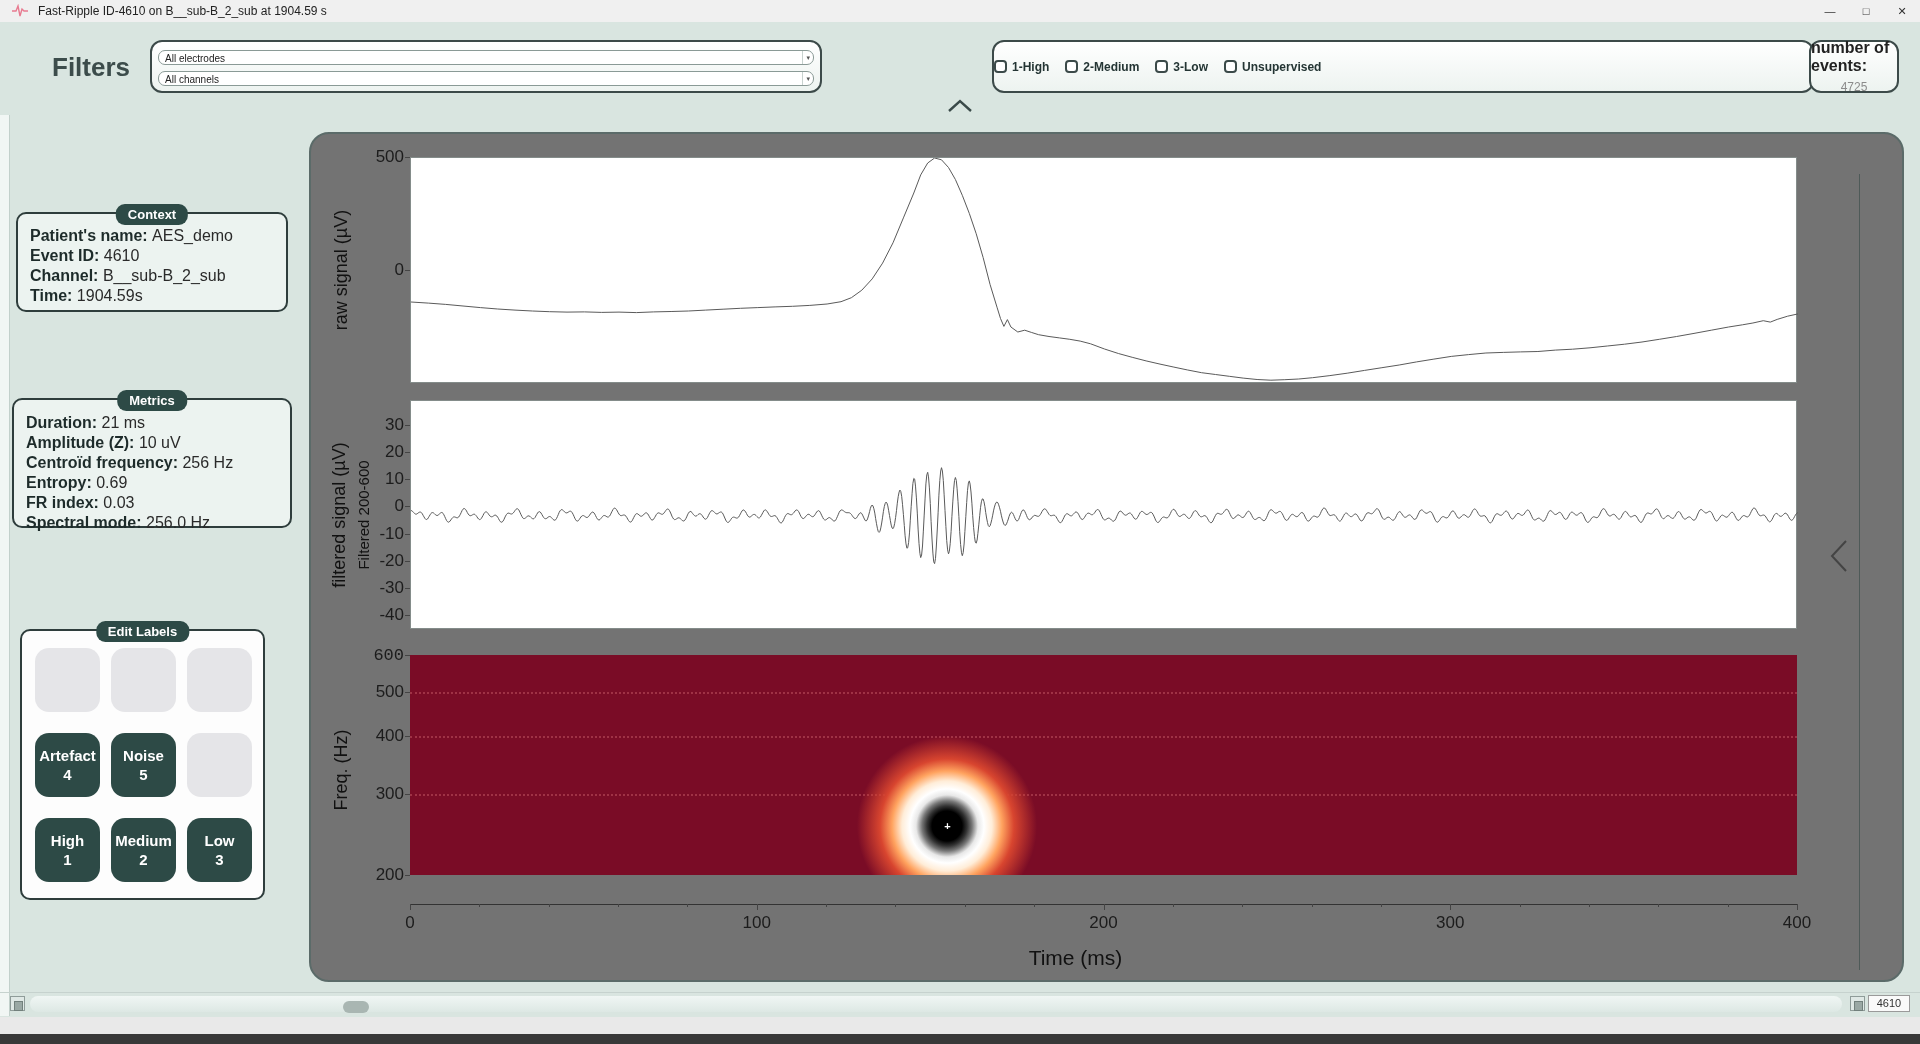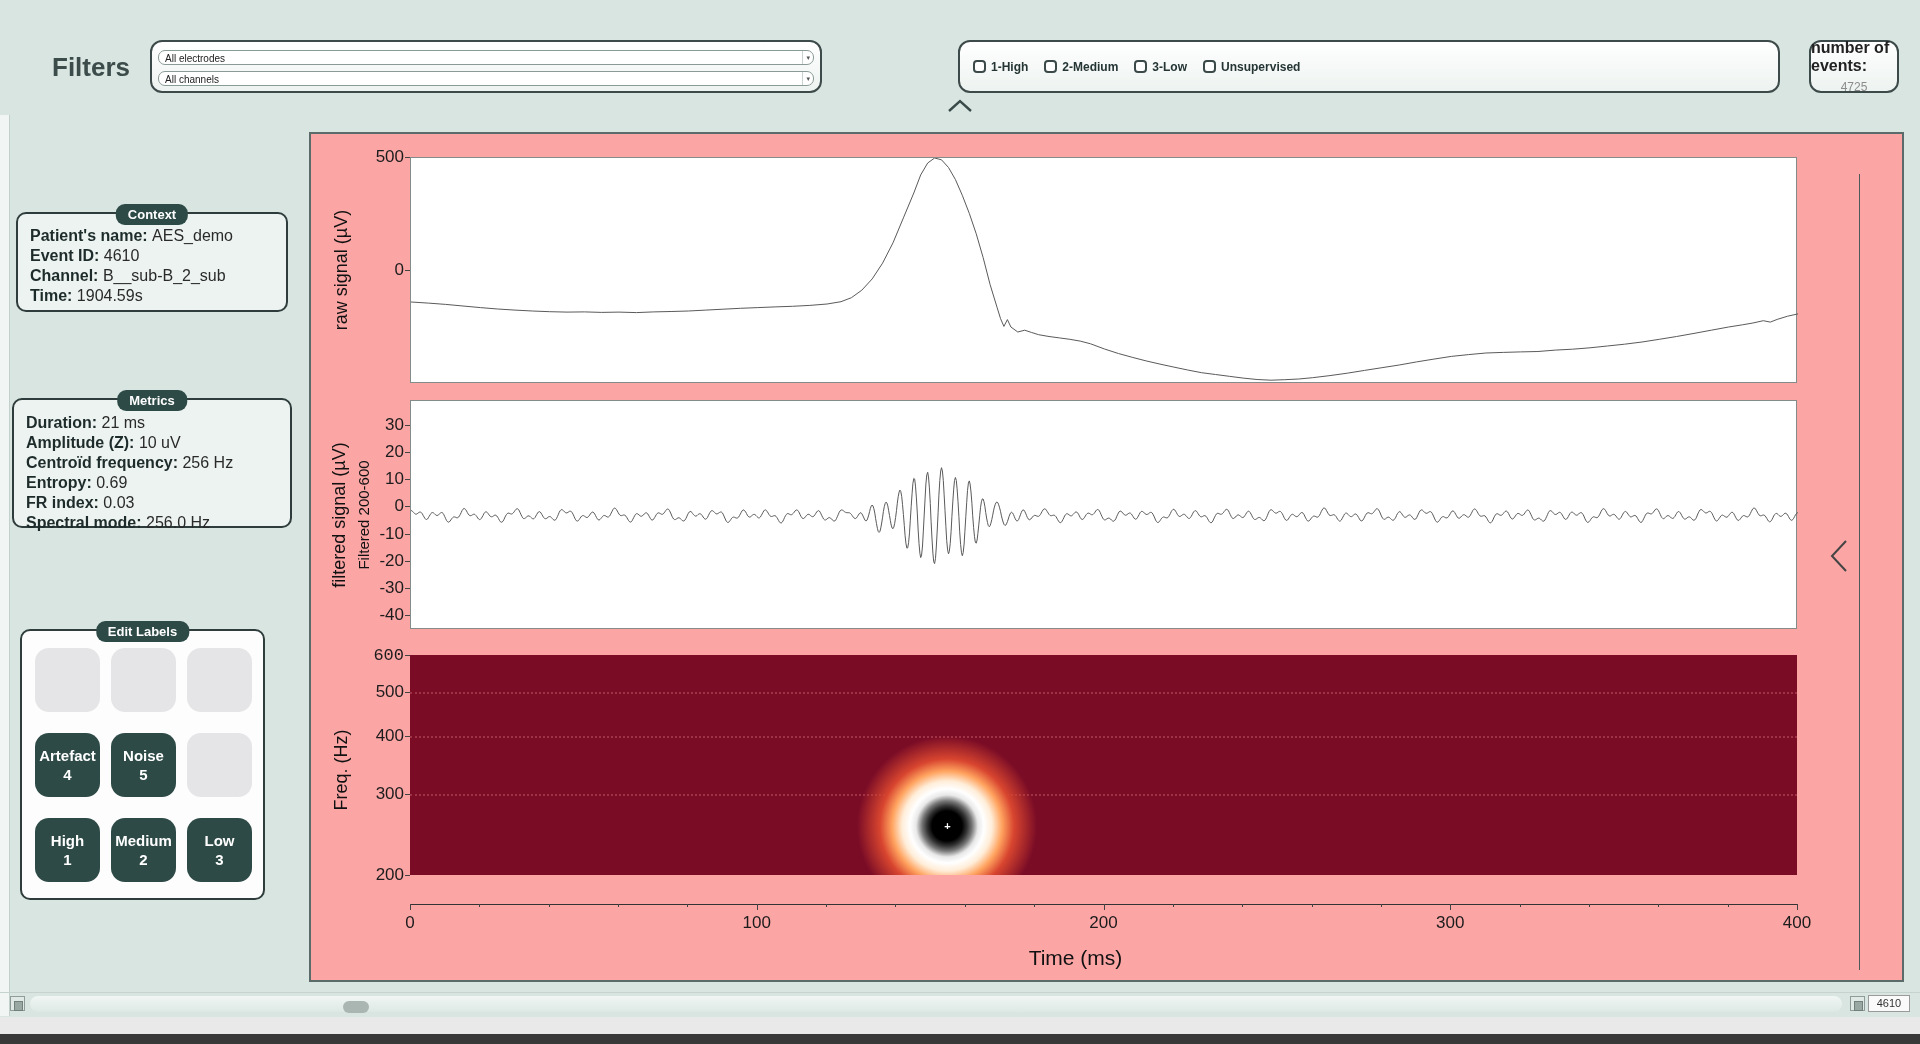--- a/index.html
+++ b/index.html
@@ -12,21 +12,21 @@
   .titlebar .title{margin-left:10px;font-size:12px;color:#222;}
   .wincontrols{position:absolute;right:0;top:0;height:22px;display:flex;}
   .winbtn{width:36px;height:22px;display:flex;align-items:center;justify-content:center;font-size:11px;color:#333;}
 
   
   .filters-label{position:absolute;left:52px;top:52px;font-size:26px;font-weight:bold;color:#3c4c4b;}
   .fbox{position:absolute;top:40px;height:53px;border:2px solid #3c4a49;border-radius:12px;background:linear-gradient(#ffffff,#edf3f0);box-sizing:border-box;}
   .fbox.dropdowns{left:150px;width:672px;padding:8px 6px 0 6px;}
   .dd{position:relative;height:15px;margin-bottom:6px;background:#fff;border:1px solid #8a9a96;border-radius:7px;font-size:10px;color:#222;line-height:15px;padding-left:6px;box-sizing:border-box;}
   .dd .arrow{position:absolute;right:3px;top:0;height:100%;display:flex;align-items:center;font-size:7px;color:#555;border-left:1px solid #c8d2cf;padding-left:3px;}
-  .fbox.checks{left:958px;width:822px;display:flex;align-items:center;padding-left:13px;gap:16px;}
+  .fbox.checks{left:992px;width:822px;display:flex;align-items:center;padding-left:0;gap:16px;}
   .cbgroup{display:flex;align-items:center;gap:5px;}
   .cbbox{width:13px;height:13px;border:2px solid #3b4a49;border-radius:4px;background:#fff;box-sizing:border-box;}
   .cblabel{font-size:12px;font-weight:bold;color:#243534;}
   .fbox.events{left:1809px;width:90px;display:flex;flex-direction:column;align-items:center;justify-content:center;gap:5px;}
   .events-label{font-size:16px;font-weight:bold;color:#222;}
   .events-value{font-size:12px;color:#8b8b8b;}
   .collapse-chevron{position:absolute;left:946px;top:98px;width:28px;height:16px;}
 
   
   .left-strip{position:absolute;left:0;top:115px;width:9px;height:901px;background:#f1f6f4;border-right:1px solid #c2d0cb;}
@@ -36,21 +36,21 @@
   .panel.metrics{left:12px;top:398px;width:280px;height:130px;padding:13px 12px 0 12px;}
   .fieldline{font-size:16px;color:#2a2a2a;line-height:20px;white-space:nowrap;}
   .fieldline b{color:#1d2b2a;}
   .panel.editlabels{left:20px;top:629px;width:245px;height:271px;background:#fdfdfd;padding:17px 13px;}
   .lblgrid{display:grid;grid-template-columns:repeat(3,65px);grid-template-rows:repeat(3,64px);column-gap:11px;row-gap:21px;}
   .lblbtn{border-radius:14px;display:flex;flex-direction:column;align-items:center;justify-content:center;font-size:15px;font-weight:bold;line-height:19px;text-align:center;}
   .lblbtn.empty{background:#e5e5e8;}
   .lblbtn.filled{background:#2d4a46;color:#fff;}
 
   
-  .plotbox{position:absolute;left:309px;top:132px;width:1595px;height:850px;background:#fca5a5;border:2px solid #5b6b69;border-radius:0;box-sizing:border-box;}
+  .plotbox{position:absolute;left:309px;top:132px;width:1595px;height:850px;background:#737373;border:2px solid #5b6b69;border-radius:20px;box-sizing:border-box;}
   .frame{position:absolute;border:1px solid #848c8a;background:#fff;box-sizing:border-box;}
   .frame svg{position:absolute;left:0;top:0;}
   .ytick{position:absolute;width:56px;text-align:right;font-size:17px;color:#1c1c1c;transform:translateY(-50%);}
   .ymark{position:absolute;width:5px;height:1px;background:#444;}
   .xmark{position:absolute;width:1px;background:#444;}
   .xtick{position:absolute;font-size:17px;color:#1c1c1c;transform:translateX(-50%);}
   .vlab{position:absolute;transform:translate(-50%,-50%) rotate(-90deg);white-space:nowrap;font-size:18px;color:#111;}
   .vlab.small{font-size:15px;}
   .xaxis-line{position:absolute;height:1px;background:#333;}
   .time-label{position:absolute;font-size:21px;color:#111;transform:translateX(-50%);}
@@ -70,20 +70,31 @@
   .scrollthumb{position:absolute;left:313px;top:5px;width:26px;height:12px;border-radius:6px;background:#a9b6b2;}
   .idbox{position:absolute;left:1868px;top:2px;width:42px;height:17px;background:#fafafa;border:1px solid #9a9a9a;box-sizing:border-box;font-size:11px;color:#333;text-align:center;line-height:15px;}
   .strip1{position:absolute;left:0;top:1017px;width:1920px;height:17px;background:#e9e9e9;}
   .strip2{position:absolute;left:0;top:1034px;width:1920px;height:10px;background:#383838;}
 </style>
 </head>
 <body>
 
 <div class="app">
 
+  <div class="titlebar">
+    <svg class="appicon" viewBox="0 0 16 14">
+      <polyline points="0,7 4,7 6,2 8,12 10,5 12,7 16,7" fill="none" stroke="#e87a90" stroke-width="1.4"></polyline>
+    </svg>
+    <span class="title">Fast-Ripple ID-4610 on B__sub-B_2_sub at 1904.59 s</span>
+    <div class="wincontrols">
+      <div class="winbtn">—</div>
+      <div class="winbtn">□</div>
+      <div class="winbtn">✕</div>
+    </div>
+  </div>
 
   <span class="filters-label">Filters</span>
   <div class="fbox dropdowns">
     <div class="dd">
       <span>All electrodes</span>
       <span class="arrow">▾</span>
     </div>
     <div class="dd">
       <span>All channels</span>
       <span class="arrow">▾</span>

